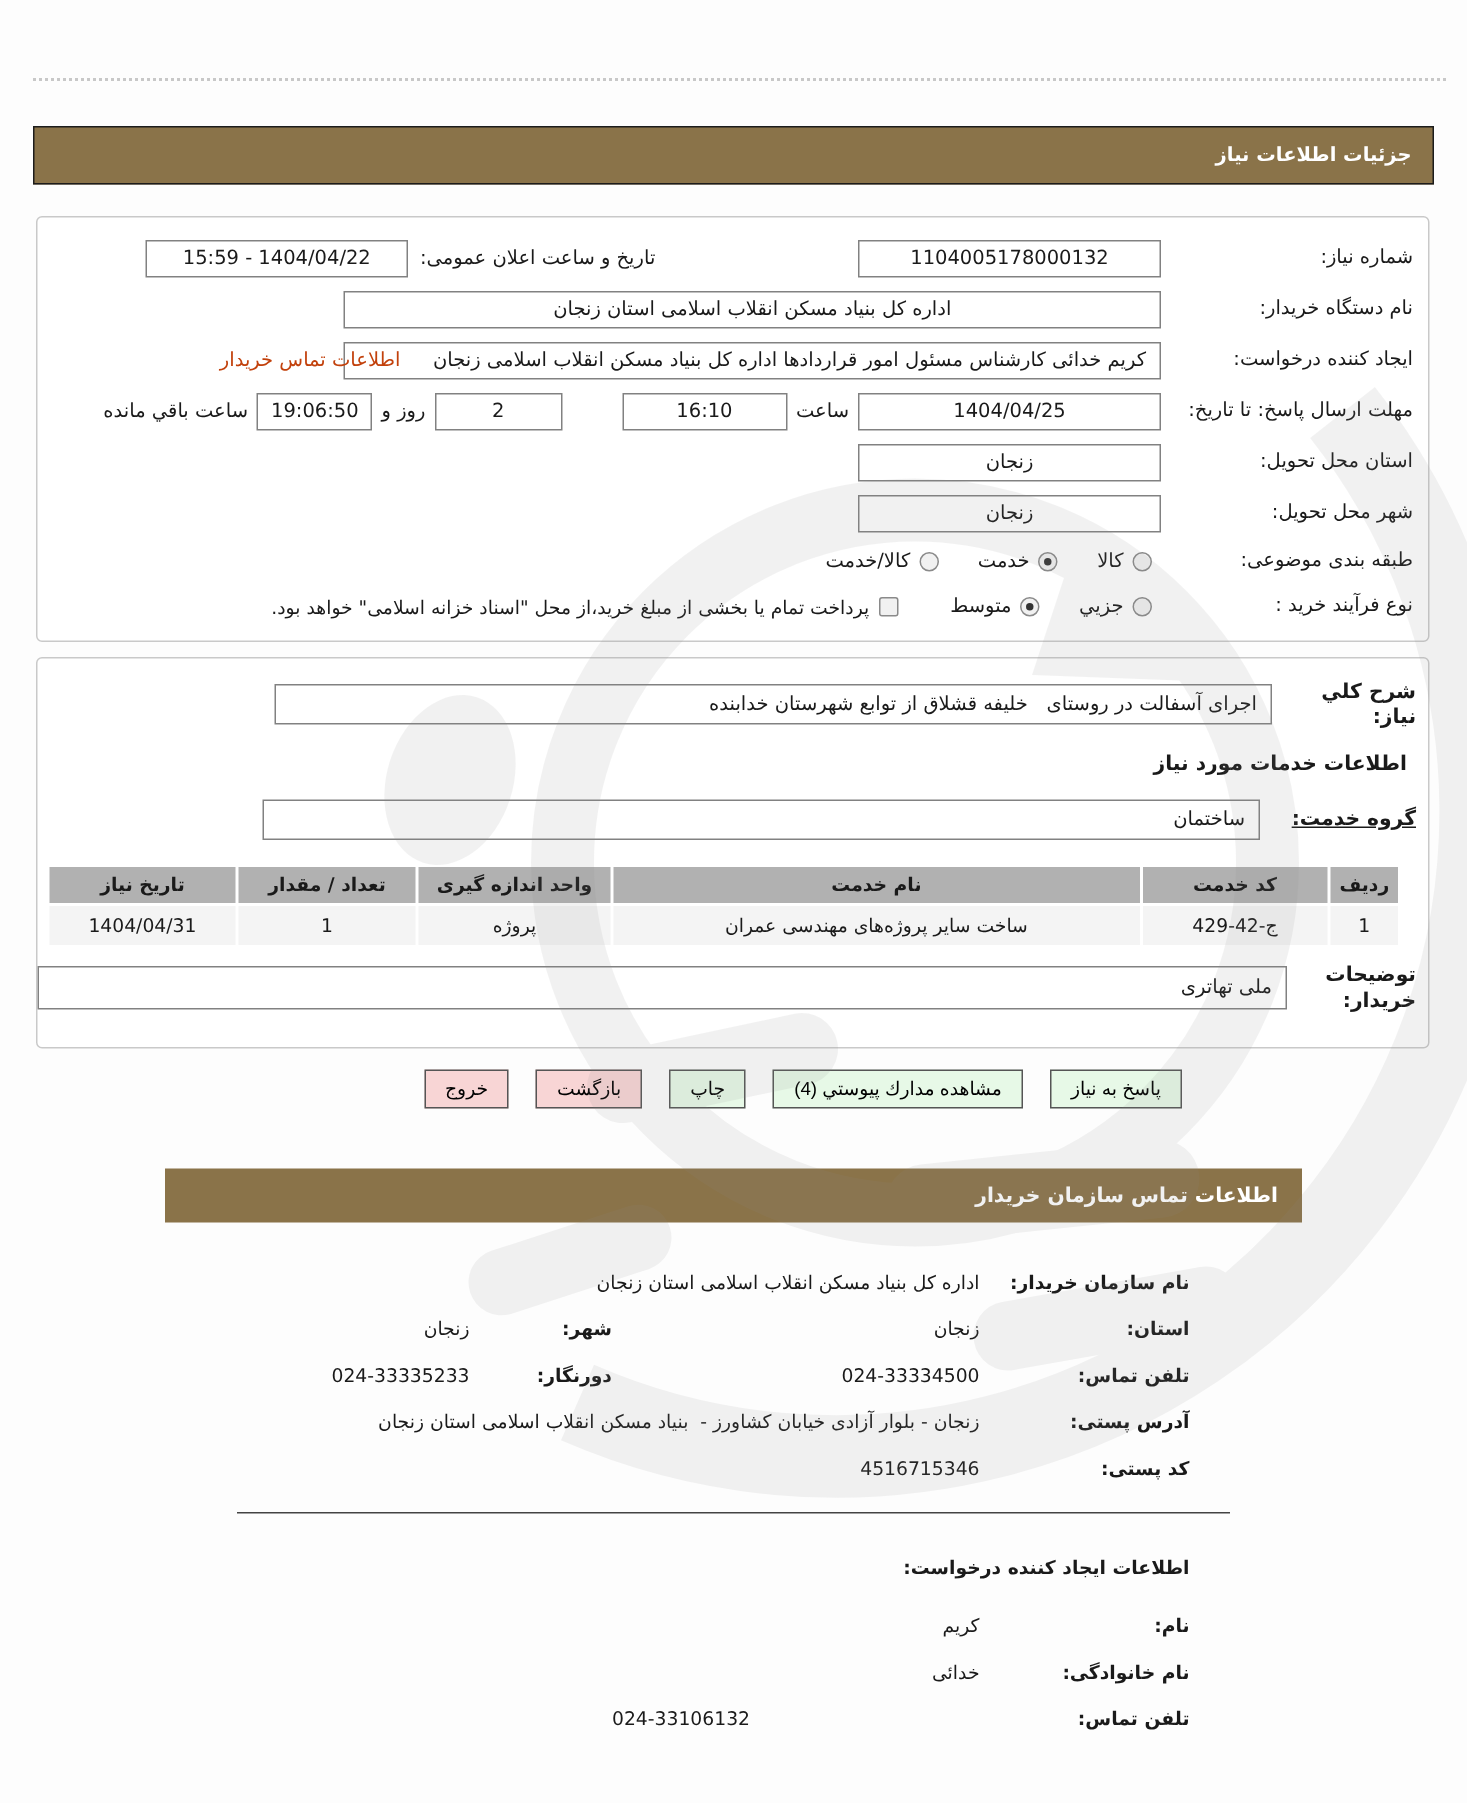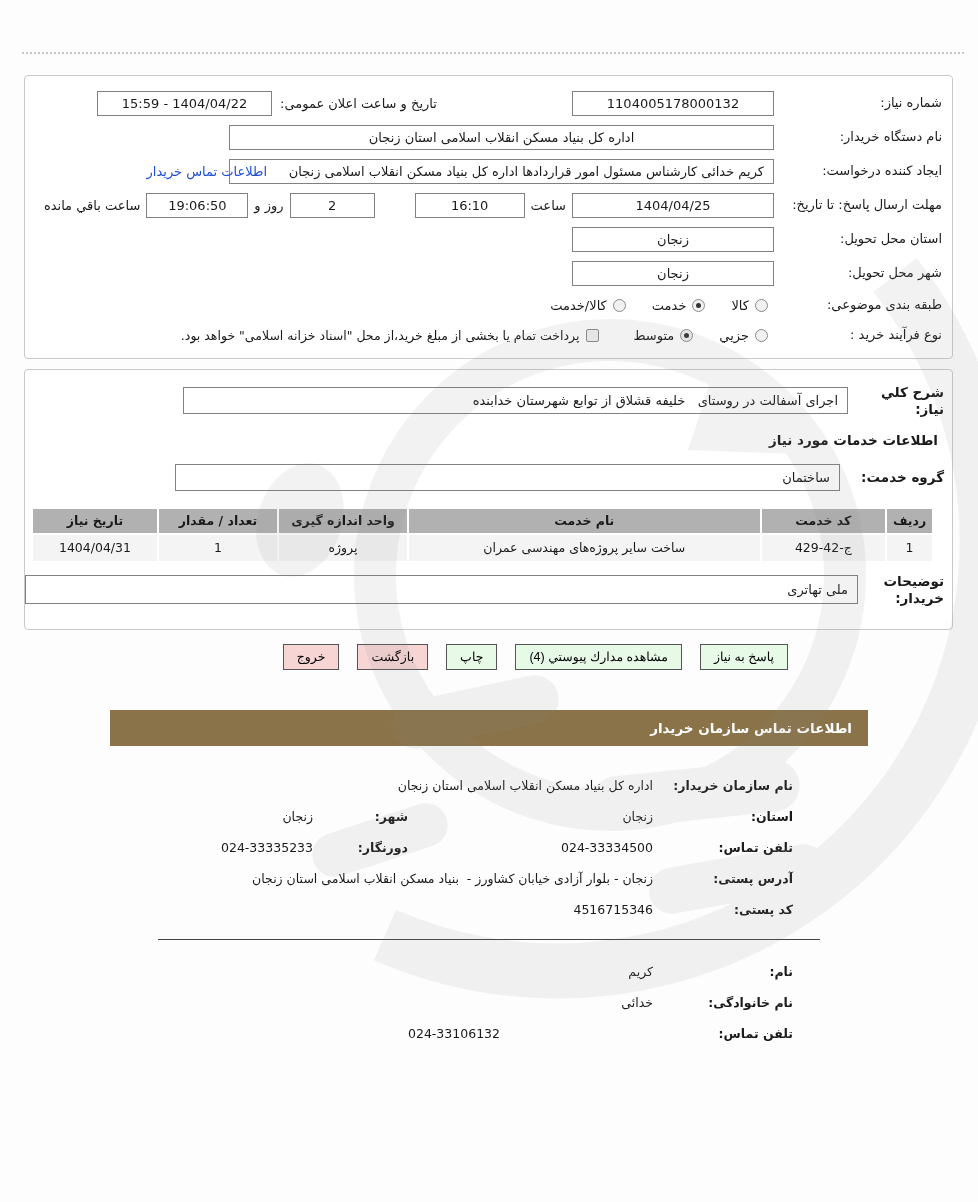--- a/index.html
+++ b/index.html
@@ -39,47 +39,47 @@
   .frow.short { min-height: 30px; }
   .lbl { width: 168px; flex-shrink: 0; padding-left: 6px; line-height: 1.3; }
   .lbl-inline { margin: 0 6px; white-space: nowrap; }
 
   .box {
     border: 1px solid #818181; background: #fff; height: 25px;
     display: flex; align-items: center; justify-content: center;
     font-size: 13px; flex-shrink: 0; overflow: hidden; white-space: nowrap;
   }
   .box.txt { justify-content: flex-start; padding: 0 9px; }
-  .w185{width:202px}.w175{width:175px}.w110{width:110px}.w85{width:85px}.w95{width:102px}
+  .w185{width:202px}.w175{width:175px}.w110{width:110px}.w85{width:85px}.w95{width:77px}
   .w545{width:545px}.w665{width:665px;height:27px}.w833{width:833px;height:29px}
   .num { direction: ltr; }
   .pre { white-space: pre; }
 
   .leftgrp { display: flex; align-items: center; margin-right: auto; padding-left: 62px; gap: 8px; }
   .gap40 { margin-right: 40px; }
 
-  .link { color: #1d4ed8; font-size: 13px; white-space: nowrap; margin-right: -38px; position: relative; z-index: 2; cursor: pointer; }
+  .link { color: #c2410c; font-size: 13px; white-space: nowrap; margin-right: -38px; position: relative; z-index: 2; cursor: pointer; }
 
   .opts { display: flex; align-items: center; gap: 26px; margin-right: 6px; }
   .opt { display: flex; align-items: center; gap: 6px; cursor: pointer; }
   .radio {
     width: 13px; height: 13px; border-radius: 50%;
     border: 1px solid #8a8a8a; background: #f1f1f1; position: relative; flex-shrink: 0;
   }
   .radio.on::after { content:""; position:absolute; inset:3px; border-radius:50%; background:#333; }
   .chk {
     width: 13px; height: 13px; border: 1px solid #8a8a8a; border-radius:2px;
     background: #f1f1f1; flex-shrink: 0; position: relative;
   }
   .chkgrp { display:flex; align-items:center; gap:7px; margin-right:34px; font-size:12.5px; }
 
   .blbl { font-weight: bold; font-size: 13.5px; flex-shrink: 0; line-height: 1.25; }
   .frow2 { display: flex; align-items: center; margin-bottom: 6px; }
   .heading2 { font-weight: bold; font-size: 13.5px; margin: 14px 6px 16px 0; }
-  .w-desclbl { width: 96px; } .w-grplbl { width: 104px; } .w-noteslbl { width: 86px; padding-left:6px; }
+  .w-desclbl { width: 96px; } .w-grplbl { width: 104px; text-decoration: underline; } .w-noteslbl { width: 86px; padding-left:6px; }
 
   .tblwrap { margin: 16px 10px 6px 10px; }
   table { border-collapse: separate; border-spacing: 2px; width: 903px; font-size: 12.5px; }
   th { background: #b1b1b1; height: 24px; font-weight: bold; text-align: center; padding: 0 4px; }
   td { background: #f4f4f4; height: 26px; text-align: center; padding: 0 4px; }
 
   .btnrow { display: flex; align-items: center; gap: 18px; margin: 14px 190px 0 0; }
   .btn {
     height: 26px; padding: 0 13px; display: flex; align-items: center;
     border: 1px solid #555; background: #e7f9e7; font-size: 12.5px; cursor: pointer; white-space: nowrap;
@@ -95,20 +95,23 @@
 
   .watermark { position: absolute; inset: 0; z-index: 6; pointer-events: none; }
 </style>
 </head>
 <body>
 
 <div class="content">
 
   <div class="dotted"></div>
 
+  <div class="bar1">
+    <span>جزئيات اطلاعات نياز</span>
+  </div>
 
   <div class="panel">
 
     <div class="frow">
       <span class="lbl">شماره نیاز:</span>
       <div class="box w185">
         <span class="num">1104005178000132</span>
       </div>
       <div class="leftgrp">
         <span>تاریخ و ساعت اعلان عمومی:</span>
@@ -296,20 +299,21 @@
       <span class="span3 pre">زنجان - بلوار آزادی خیابان کشاورز -  بنیاد مسکن انقلاب اسلامی استان زنجان</span>
     </div>
     <div class="irow">
       <span class="ilbl">کد پستی:</span>
       <span class="num" style="text-align:right">4516715346</span>
     </div>
   </div>
 
   <div class="divider"></div>
 
+  <div class="cheading">اطلاعات ایجاد کننده درخواست:</div>
 
   <div class="info" style="margin-top:24px">
     <div class="irow">
       <span class="ilbl">نام:</span>
       <span>کریم</span>
     </div>
     <div class="irow">
       <span class="ilbl">نام خانوادگی:</span>
       <span>خدائی</span>
     </div>

